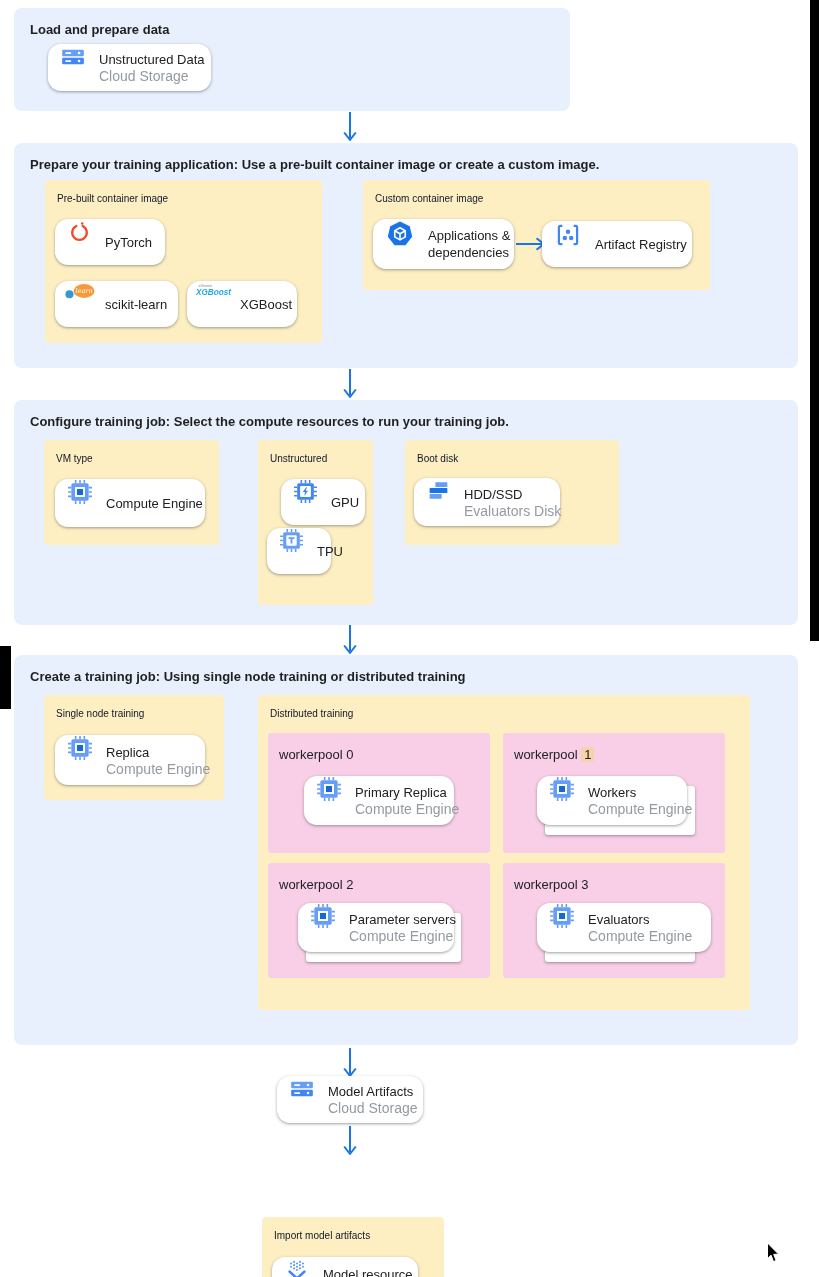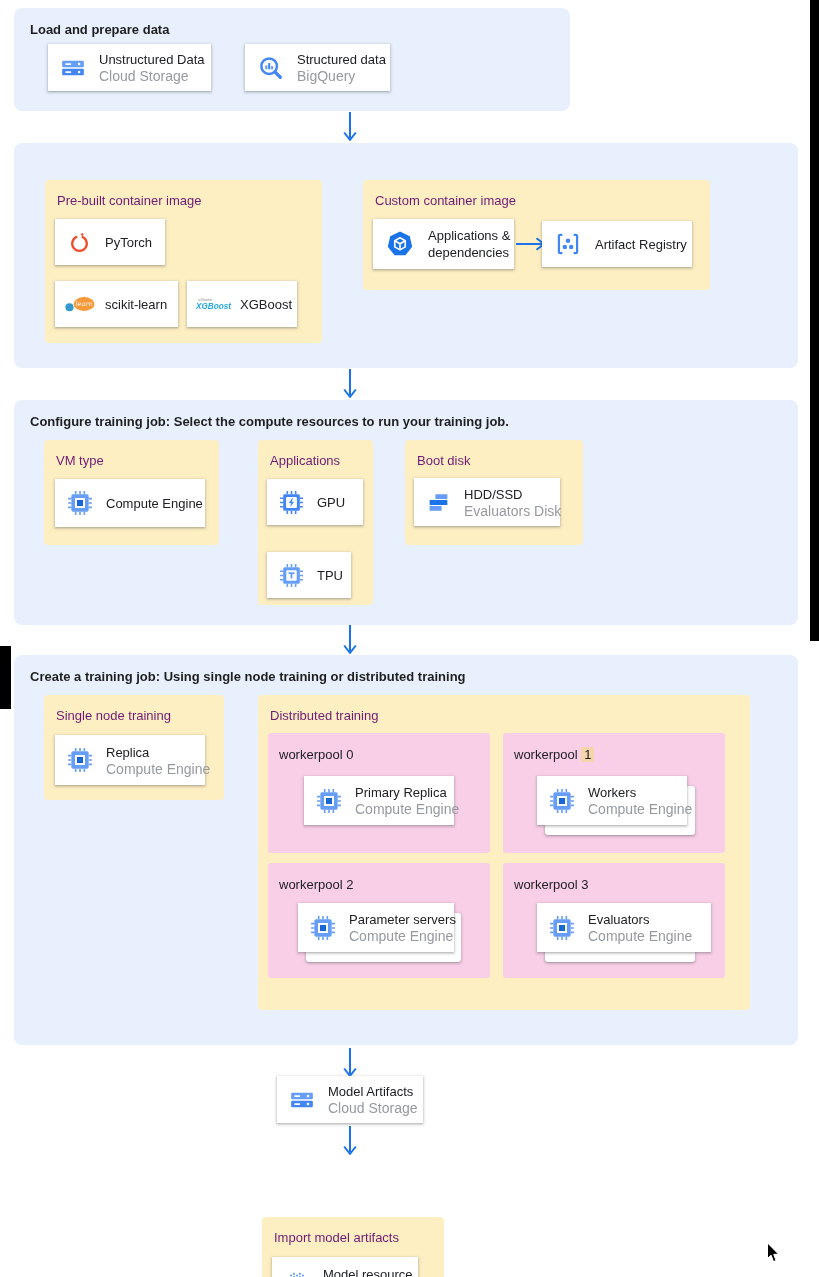--- a/index.html
+++ b/index.html
@@ -2,27 +2,27 @@
 <html><head>
 <meta charset="utf-8">
 <style>
   *{margin:0;padding:0;box-sizing:border-box}
   html,body{background:#fff}
   body{font-family:"Liberation Sans",sans-serif;color:#202124}
   .stage{position:relative;width:819px;height:1277px;background:#fff;overflow:hidden}
   .panel{position:absolute;background:#e8f0fe;border-radius:8px}
   .panel-title{position:absolute;left:16px;top:14px;font-size:13px;font-weight:bold;color:#1f1f1f;white-space:nowrap}
   .ybox{position:absolute;background:#feefc3;border-radius:4px}
-  .ybox-label{position:absolute;left:12px;top:13px;font-size:13px;color:#701a75;white-space:nowrap}
+  .ybox-label{position:absolute;left:12px;top:13px;font-size:10px;color:#0f172a;white-space:nowrap}
   .pinkbox{position:absolute;background:#f9cfe8;border-radius:3px}
   .pink-label{position:absolute;left:11px;top:14px;font-size:13px;color:#202124;white-space:nowrap}
   .hl{background:#f5d4ab;padding:0 3px;border-radius:1px}
-  .card{position:absolute;background:#fff;border-radius:0;
+  .card{position:absolute;background:#fff;border-radius:13px;
         box-shadow:0 1px 2px rgba(60,64,67,.30),0 1px 3px 1px rgba(60,64,67,.15);
-        display:flex;align-items:center;gap:13px;padding:0 12px}
+        display:flex;gap:13px;padding:0 12px}
   .backcard{position:absolute;background:#fff;border-radius:3px;
         box-shadow:0 1px 2px rgba(60,64,67,.30),0 1px 3px 1px rgba(60,64,67,.15)}
   .card .txt{display:flex;flex-direction:column;justify-content:center}
   .card .t{font-size:13px;color:#202124;line-height:17px;white-space:nowrap}
   .card .s{font-size:14px;color:#949aa0;line-height:16px;white-space:nowrap}
   .icon{flex:0 0 auto;display:block}
   .abs{position:absolute}
   .black-strip{position:absolute;background:#000}
 </style>
 </head>
@@ -145,36 +145,28 @@
     <div class="panel-title">Load and prepare data</div>
     <div class="card" style="left:34px;top:36px;width:163px;height:47px">
       <svg class="icon" width="26" height="26">
           <use href="#sym-cloud-storage"></use>
         </svg>
       <div class="txt">
           <span class="t">Unstructured Data</span>
         <span class="s">Cloud Storage</span>
         </div>
     </div>
-    <div class="card" style="left:231px;top:36px;width:145px;height:47px">
-      <svg class="icon" width="27" height="27">
-          <use href="#sym-bigquery"></use>
-        </svg>
-      <div class="txt">
-          <span class="t">Structured data</span>
-        <span class="s">BigQuery</span>
-        </div>
-    </div>
   </div>
 
   <svg class="abs" width="16" height="30" style="left:342px;top:112px">
       <use href="#sym-varrow"></use>
     </svg>
 
   <div class="panel" style="left:14px;top:143px;width:784px;height:225px">
+    <div class="panel-title">Prepare your training application: Use a pre-built container image or create a custom image.</div>
 
     <div class="ybox" style="left:31px;top:37px;width:277px;height:163px">
       <div class="ybox-label">Pre-built container image</div>
       <div class="card" style="left:10px;top:39px;width:110px;height:46px">
         <svg class="icon" width="25" height="25">
             <use href="#sym-pytorch"></use>
           </svg>
         <div class="txt">
             <span class="t">PyTorch</span>
           </div>
@@ -235,40 +227,40 @@
         <svg class="icon" width="26" height="26">
             <use href="#sym-compute-engine"></use>
           </svg>
         <div class="txt">
             <span class="t">Compute Engine</span>
           </div>
       </div>
     </div>
 
     <div class="ybox" style="left:244px;top:40px;width:115px;height:165px">
-      <div class="ybox-label">Applications</div>
-      <div class="card" style="left:9px;top:39px;width:96px;height:46px">
+      <div class="ybox-label">Unstructured</div>
+      <div class="card" style="left:23px;top:39px;width:84px;height:46px">
         <svg class="icon" width="25" height="25">
             <use href="#sym-gpu"></use>
           </svg>
         <div class="txt">
             <span class="t">GPU</span>
           </div>
       </div>
-      <div class="card" style="left:9px;top:112px;width:84px;height:46px">
+      <div class="card" style="left:9px;top:88px;width:64px;height:46px">
         <svg class="icon" width="25" height="25">
             <use href="#sym-tpu"></use>
           </svg>
         <div class="txt">
             <span class="t">TPU</span>
           </div>
       </div>
     </div>
 
-    <div class="ybox" style="left:391px;top:40px;width:178px;height:105px">
+    <div class="ybox" style="left:391px;top:40px;width:214px;height:105px">
       <div class="ybox-label">Boot disk</div>
       <div class="card" style="left:9px;top:38px;width:146px;height:48px">
         <svg class="icon" width="25" height="25">
             <use href="#sym-disk"></use>
           </svg>
         <div class="txt">
             <span class="t">HDD/SSD</span>
           <span class="s">Evaluators Disk</span>
           </div>
       </div>

